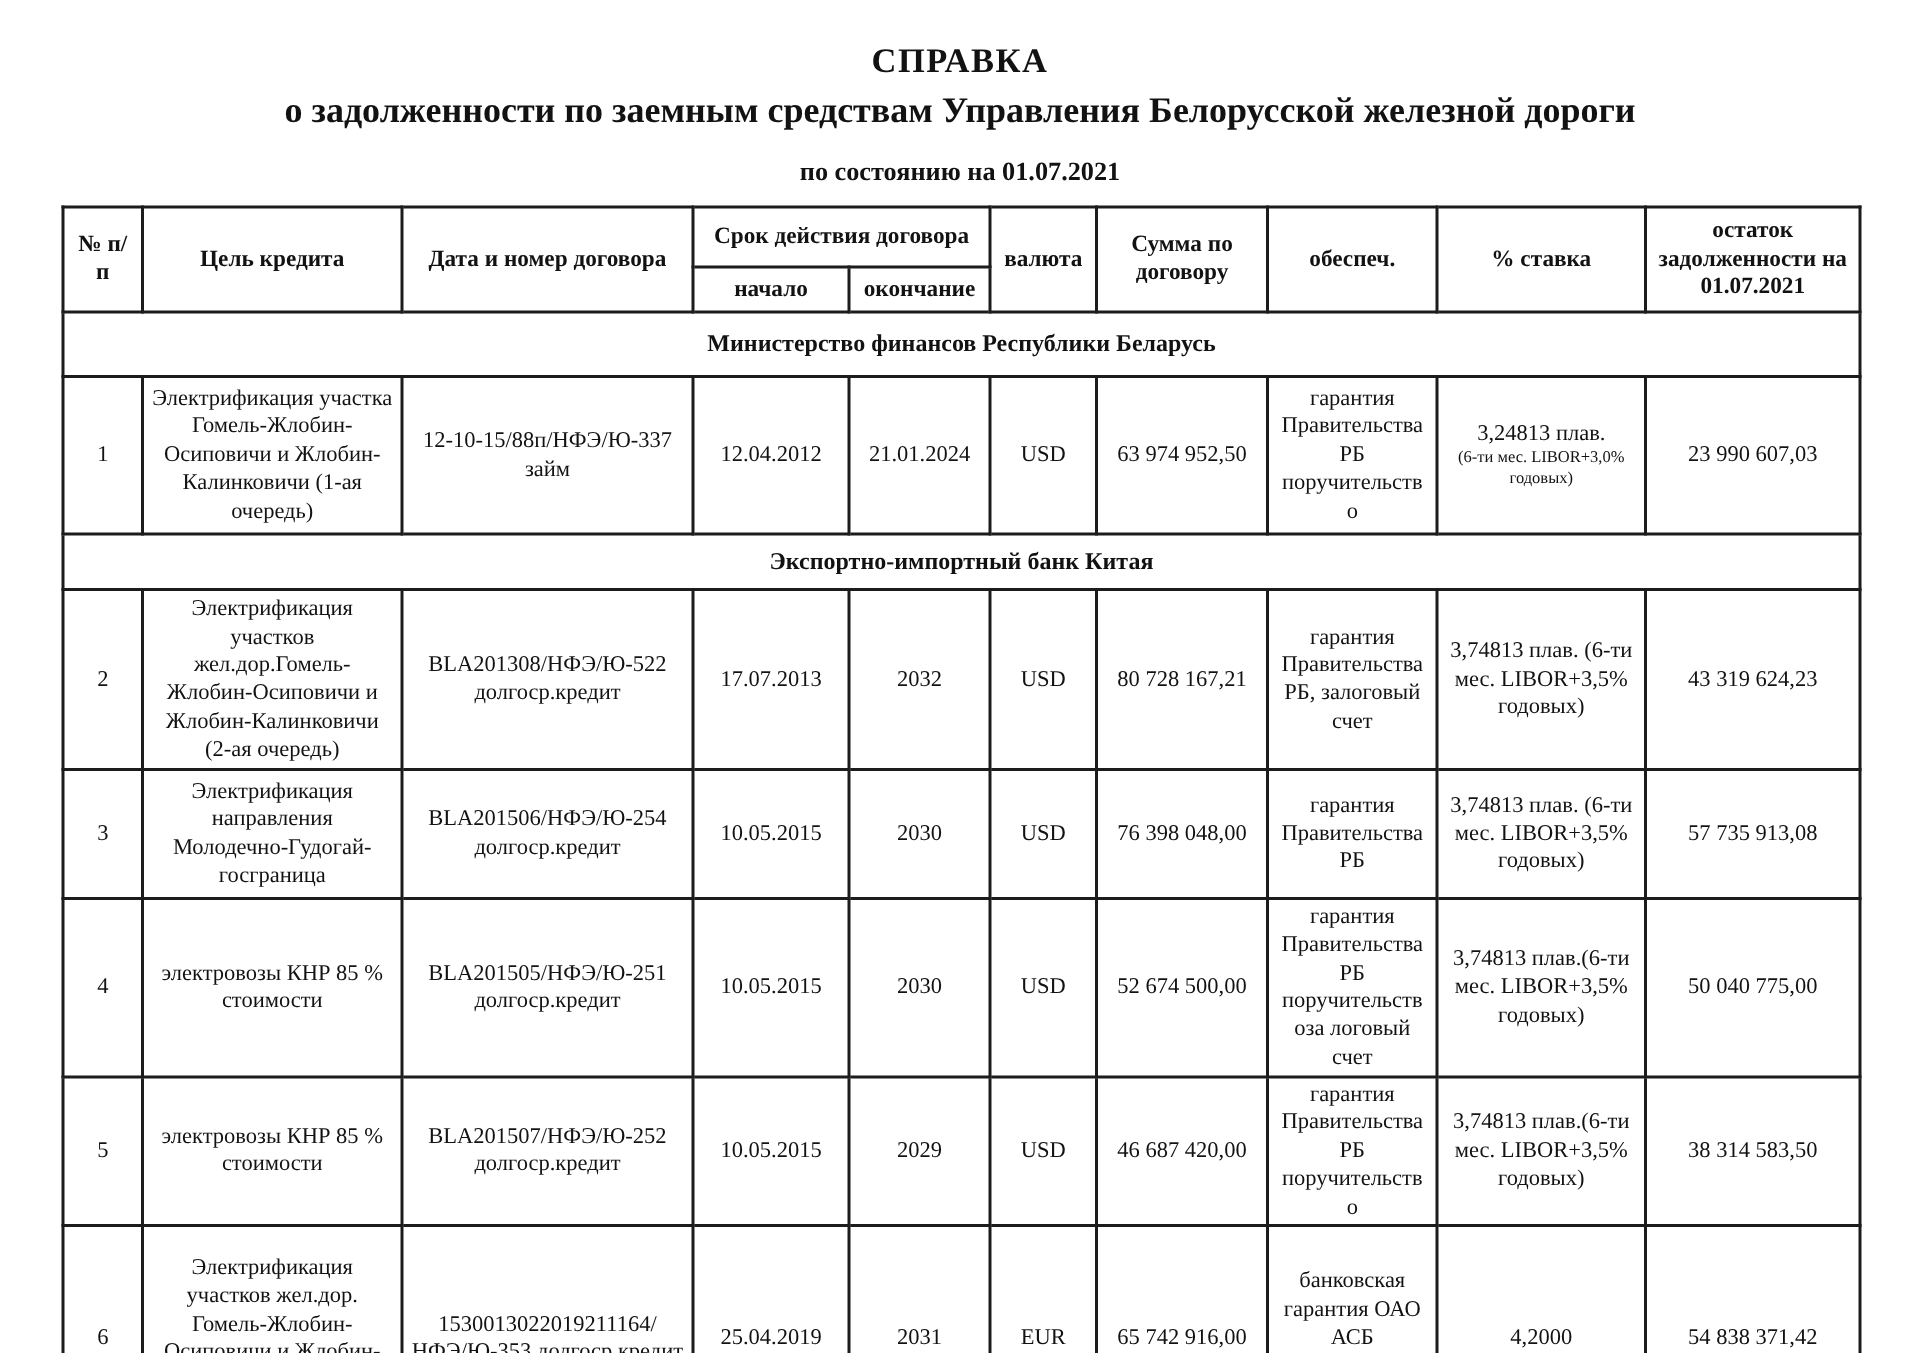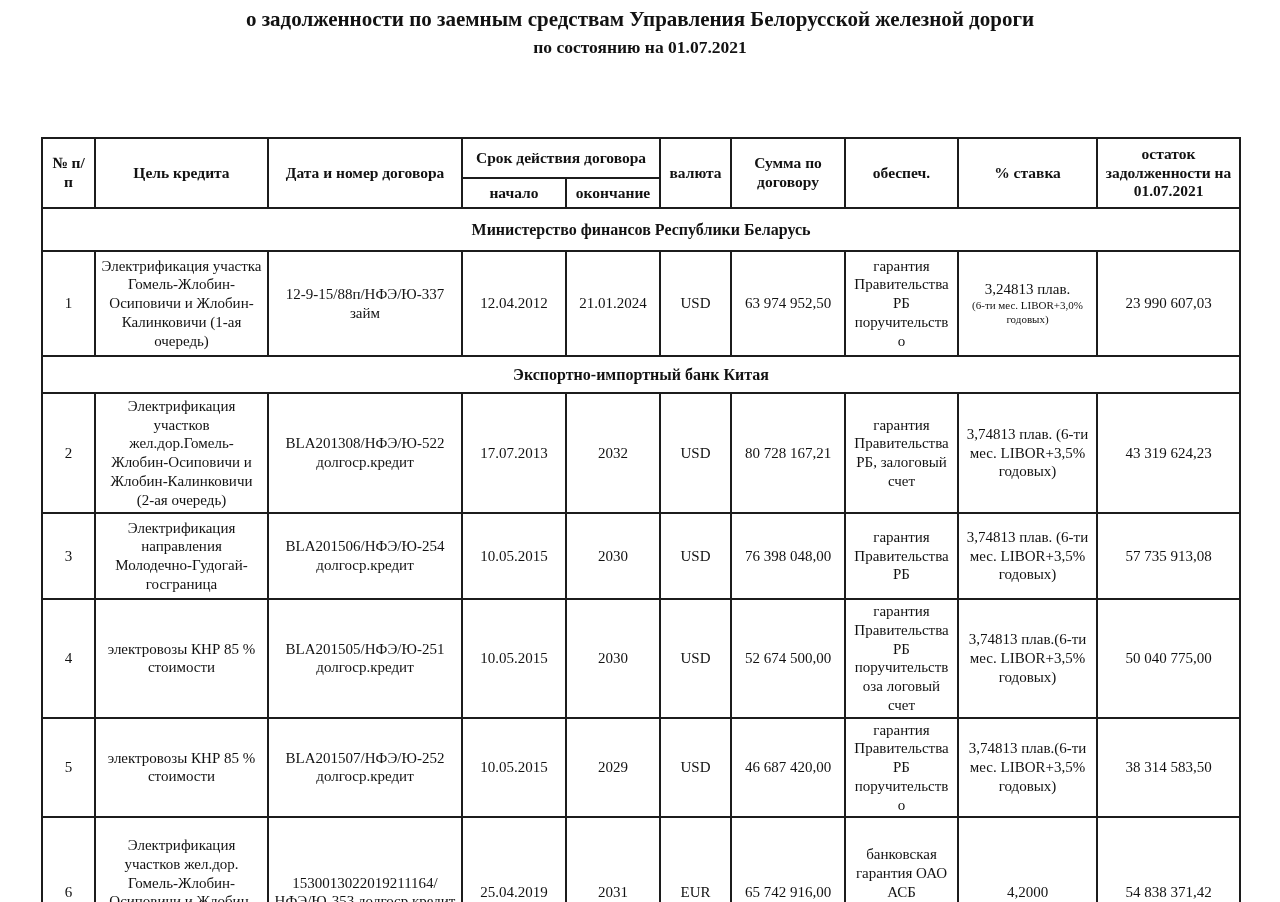--- a/index.html
+++ b/index.html
@@ -17,28 +17,28 @@
     overflow: hidden;
   }
   .title-block { text-align: center; }
   .title-main {
     padding-top: 28px;
     font-size: 23px;
     font-weight: bold;
     letter-spacing: 1px;
   }
   .title-sub {
-    font-size: 21px;
+    font-size: 24px;
     font-weight: bold;
     margin-top: 7px;
   }
   .title-sub2 {
     font-size: 17.5px;
     font-weight: bold;
-    margin-top: 5px;
+    margin-top: 16px;
   }
 
   table.doc {
     position: absolute;
     left: 41px;
     top: 137px;
     width: 1198px;
     border-collapse: collapse;
     table-layout: fixed;
   }
@@ -66,20 +66,21 @@
     border-radius: 19px;
   }
   td.rate-cell { padding-left: 8px; padding-right: 8px; }
 </style>
 </head>
 <body>
 
 <div class="page">
 
   <div class="title-block">
+    <div class="title-main">СПРАВКА</div>
     <div class="title-sub">о задолженности по заемным средствам Управления Белорусской железной дороги</div>
     <div class="title-sub2">по состоянию на 01.07.2021</div>
   </div>
 
   <table class="doc">
     <colgroup>
       <col style="width:53px">
         <col style="width:173px">
         <col style="width:194px">
       <col style="width:104px">
@@ -108,21 +109,21 @@
       </tr>
     </thead>
     <tbody>
       <tr class="section" style="height:43px">
         <td colspan="10">Министерство финансов Республики Беларусь</td>
       </tr>
 
       <tr style="height:105px">
         <td>1</td>
         <td class="al">Электрификация участка Гомель-Жлобин-Осиповичи и Жлобин-Калинковичи (1-ая очередь)</td>
-        <td class="al">12-9-15/88п/НФЭ/Ю-337 займ</td>
+        <td class="al">12-10-15/88п/НФЭ/Ю-337 займ</td>
         <td>12.04.2012</td>
         <td>21.01.2024</td>
         <td>USD</td>
         <td>63 974 952,50</td>
         <td class="sec-cell">гарантия Правительства РБ поручительство</td>
         <td class="rate-cell">
           <span>3,24813 плав.</span>
           <span class="rate-sub">(6-ти мес. LIBOR+3,0% годовых)</span>
         </td>
         <td>23 990 607,03</td>

